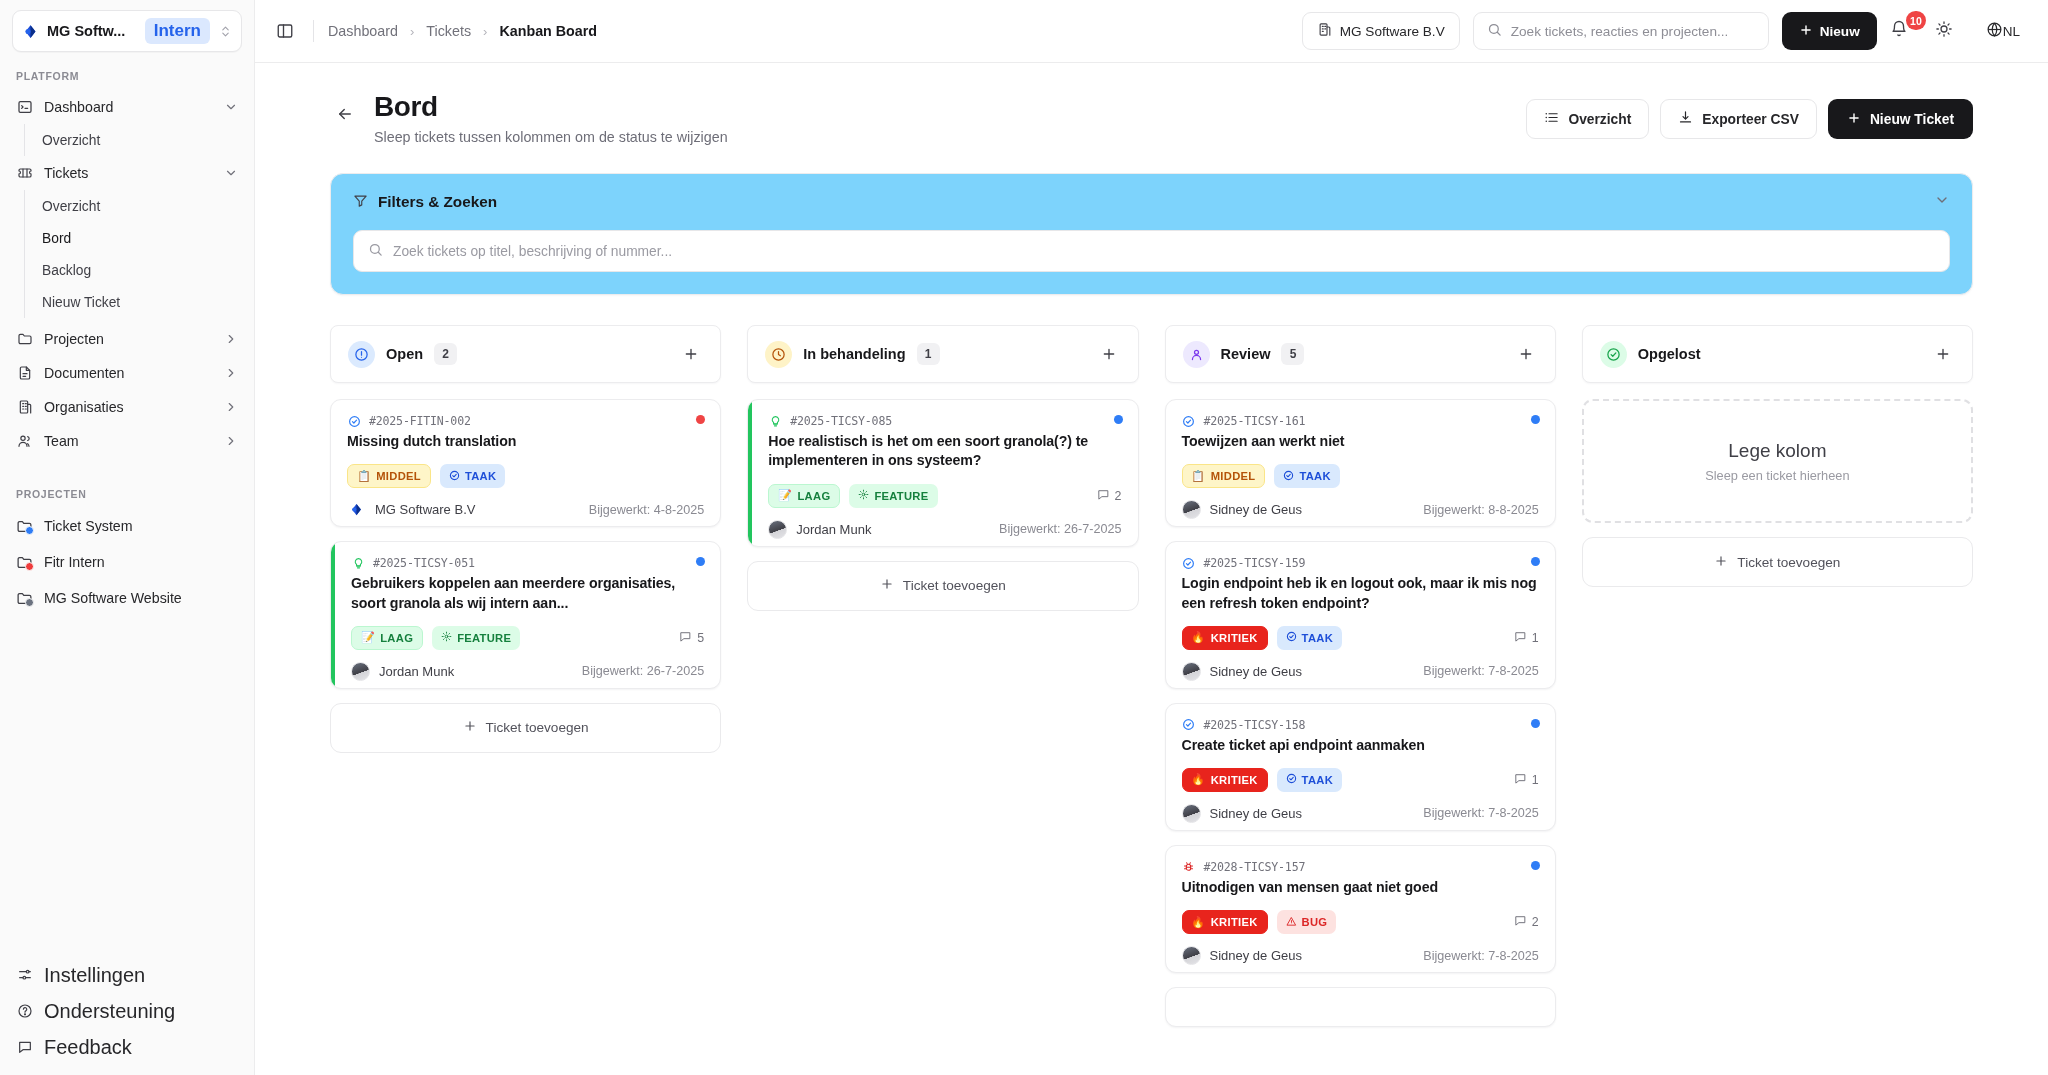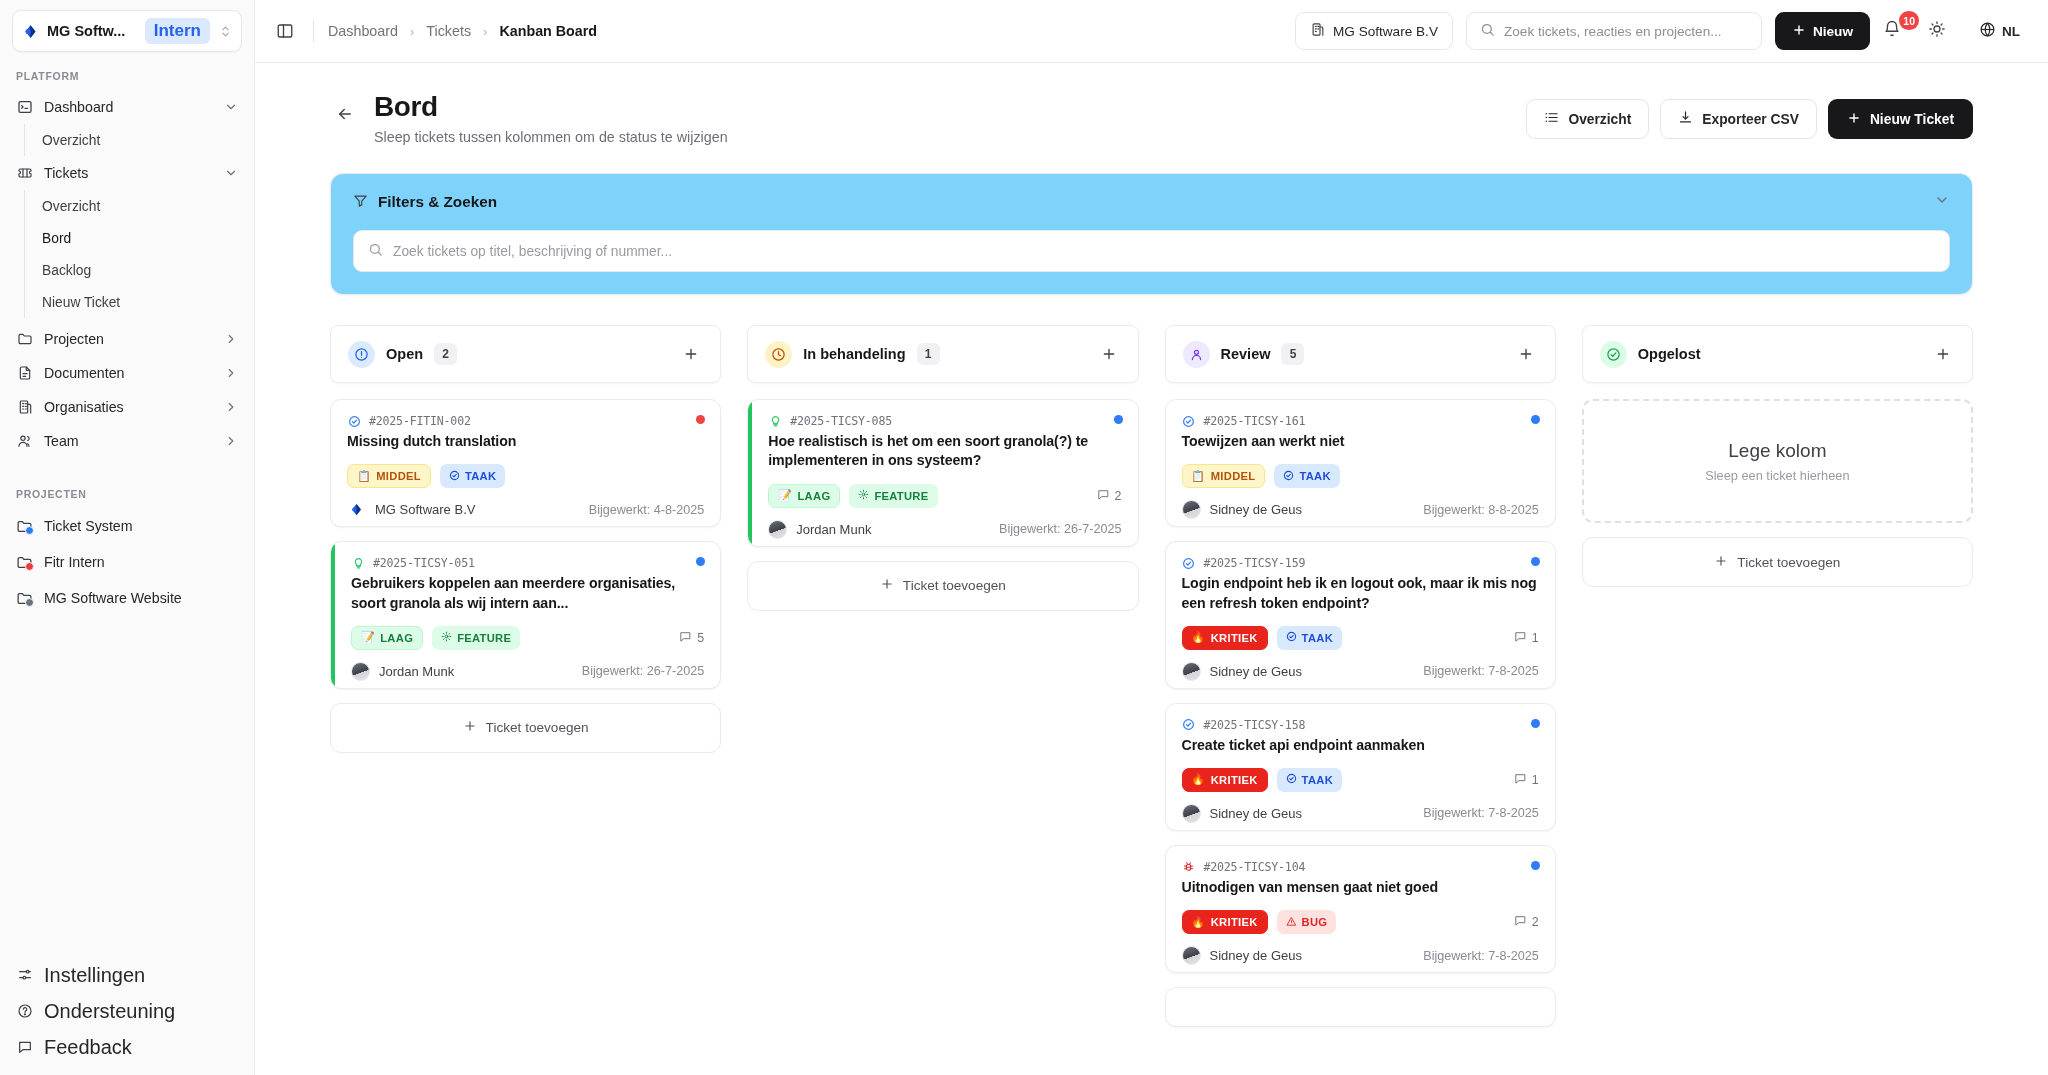--- a/index.html
+++ b/index.html
@@ -114,21 +114,21 @@
     border-radius: 9px; font-size: 13.6px; font-weight: 600; cursor: pointer;
   }
   .icon-btn { width: 32px; height: 32px; display:flex; align-items:center; color:#3f3f46; position: relative; cursor:pointer; border-radius:7px;}
   .notif-badge {
     position: absolute; top: -4px; right: -4px;
     background: #ef4444; color: #fff;
     font-size: 10.5px; font-weight: 700;
     min-width: 19px; height: 19px; border-radius: 10px;
     display: flex; align-items: center; justify-content: center; padding: 0 4px;
   }
-  .lang-btn { display:flex; align-items:center; gap:6px; font-size:13.5px; font-weight:700; color:#27272a; cursor:pointer; padding: 4px 6px; border-radius:7px;}
+  .lang-btn { display:flex; align-items:center; font-size:13.5px; font-weight:400; color:#27272a; cursor:pointer; padding: 4px 6px; border-radius:7px;}
 
   
   .page { flex: 1 1 auto; overflow: hidden; padding: 0 0 0 0; }
   .page-inner { padding: 28px 75px 0 75px; }
   .page-head { display: flex; align-items: flex-start; }
   .back-btn { width: 30px; height: 30px; display:flex; align-items:center; justify-content:center; color:#3f3f46; margin-top: 8px; margin-right: 14px; cursor:pointer; border-radius:7px;}
   .page-title { font-size: 28px; font-weight: 700; letter-spacing: -0.4px; color: #18181b; line-height: 1.15; }
   .page-sub { font-size: 14.3px; color: #6e6e78; margin-top: 6px; }
   .page-actions { margin-left: auto; display: flex; align-items: center; gap: 11px; margin-top: 8px; }
   .btn-ghost {
@@ -910,21 +910,21 @@
 
               <div class="card">
                 <span class="card-dot" style="background:#2f7df6;"></span>
                 <div class="card-top">
                   <span class="card-type-ico">
                     <svg width="13" height="13" viewBox="0 0 24 24" fill="none" stroke="#dc2626" stroke-width="1.9" stroke-linecap="round" stroke-linejoin="round">
                         <rect x="8" y="8" width="8" height="11" rx="4"></rect>
                         <path d="M9.5 6.5l-1-1.5M14.5 6.5l1-1.5M4.5 11h3.5M16 11h3.5M4.5 16h3.5M16 16h3.5M8 13.5h8"></path>
                       </svg>
                   </span>
-                  <span class="card-id">#2025-TICSY-104</span>
+                  <span class="card-id">#2028-TICSY-157</span>
                 </div>
                 <div class="card-title">Uitnodigen van mensen gaat niet goed</div>
                 <div class="card-tags">
                   <span class="tag prio-kritiek">
                     <span>🔥</span>
                     <span>KRITIEK</span>
                   </span>
                   <span class="tag t-bug">
                     <span>
                       <svg width="11" height="11" viewBox="0 0 24 24" fill="none" stroke="#dc2626" stroke-width="2" stroke-linecap="round" stroke-linejoin="round">

